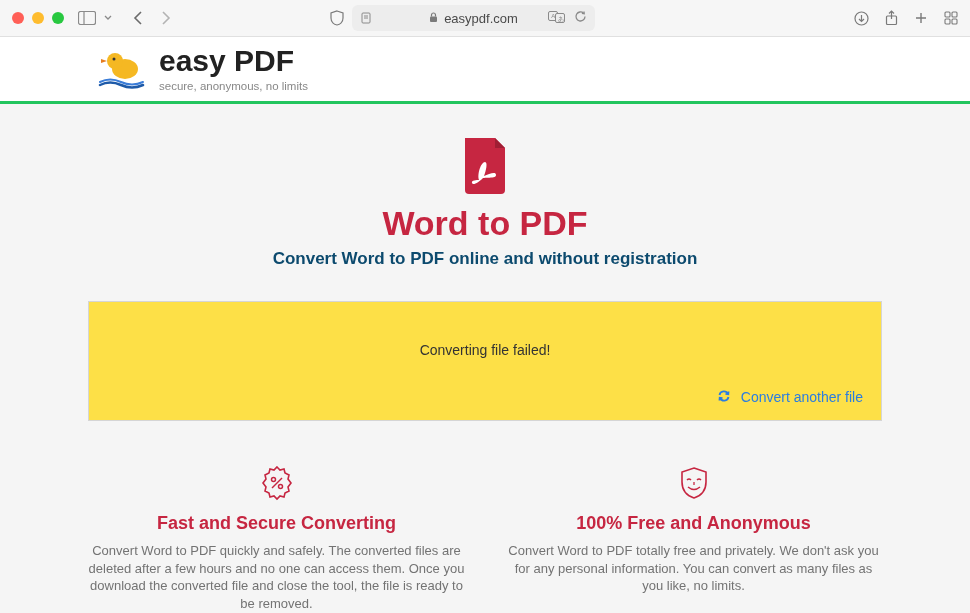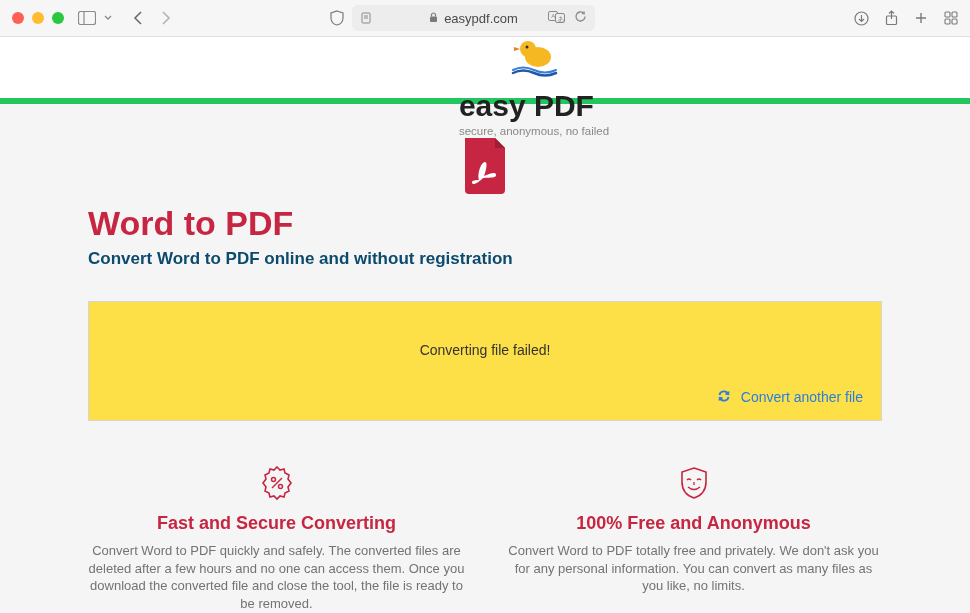--- a/index.html
+++ b/index.html
@@ -45,39 +45,38 @@
     .addr-left { position: absolute; left: 8px; display: flex; align-items: center; color: #7a7a7a; }
     .addr-right { position: absolute; right: 8px; display: flex; align-items: center; gap: 8px; color: #7a7a7a; }
     .addr-text { font-size: 13px; color: #4a4a4a; display: flex; align-items: center; gap: 6px; }
     .lock-icon { color: #7a7a7a; }
     .chrome-right { display: flex; gap: 16px; margin-left: auto; }
     .chrome-right-spacer { flex: 1; }
     
     .site-header {
       height: 67px;
       background: #fff;
-      border-bottom: 6px solid #22c55e;
+      border-bottom: 3px solid #22c55e;
       display: flex;
       align-items: center;
       padding-left: 98px;
       gap: 14px;
-      flex-direction: column;
     }
     .logo-img { width: 47px; height: 40px; position: relative; }
     .brand-block { display: flex; flex-direction: column; }
     .brand-title { font-size: 30px; font-weight: 700; color: #222; line-height: 1; }
     .brand-sub { font-size: 11.5px; color: #888; margin-top: 4px; }
     
     .main-area {
       background: #f5f5f5;
       padding: 34px 88px 0;
       height: calc(100% - 37px - 67px);
       overflow: hidden;
     }
-    .hero { }
+    .hero { text-align: center; }
     .pdf-icon { margin: 0 auto 10px; width: 48px; height: 56px; }
     .hero-title { font-size: 34px; font-weight: 700; color: #c62641; margin-bottom: 6px; }
     .hero-sub { font-size: 17px; font-weight: 600; color: #0c4a6e; }
     .convert-box {
       margin-top: 32px;
       border: 1px solid #d5d5d5;
       background: #fde047;
       padding: 40px 18px 14px;
       position: relative;
     }
@@ -221,21 +220,21 @@
       <path d="M2 36 Q12 31 23 36 Q34 41 45 36" fill="none" stroke="#1e5aa8" stroke-width="2.5" stroke-linecap="round"></path>
       <path d="M2 33 Q12 28 23 33 Q34 38 45 33" fill="none" stroke="#3b7dd8" stroke-width="2" stroke-linecap="round"></path>
       <ellipse cx="27" cy="20" rx="13" ry="10" fill="#f5b823"></ellipse>
       <circle cx="17" cy="12" r="8" fill="#f5b823"></circle>
       <path d="M9 12 L3 10 L3 14 Z" fill="#e67e22"></path>
       <circle cx="16" cy="10" r="1.5" fill="#333"></circle>
     </svg>
   </div>
   <div class="brand-block">
     <div class="brand-title">easy PDF</div>
-    <div class="brand-sub">secure, anonymous, no failed</div>
+    <div class="brand-sub">secure, anonymous, no limits</div>
   </div>
 </div>
 
 <div class="main-area">
   <div class="hero">
     <div class="pdf-icon">
       <svg width="48" height="56" viewBox="0 0 48 56">
         <path d="M4 0 H34 L44 10 V52 a4 4 0 0 1 -4 4 H8 a4 4 0 0 1 -4 -4 Z" fill="#c62641"></path>
         <path d="M34 0 V10 H44 Z" fill="#a01e34"></path>
         <path d="M18 42 C16 36 20 24 24 24 C27 24 25 33 23 38 C28 36 35 33 35 37 C35 41 26 39 22 40 C18 44 12 48 11 45 C10 42 16 42 18 42 Z" fill="#fff"></path>

